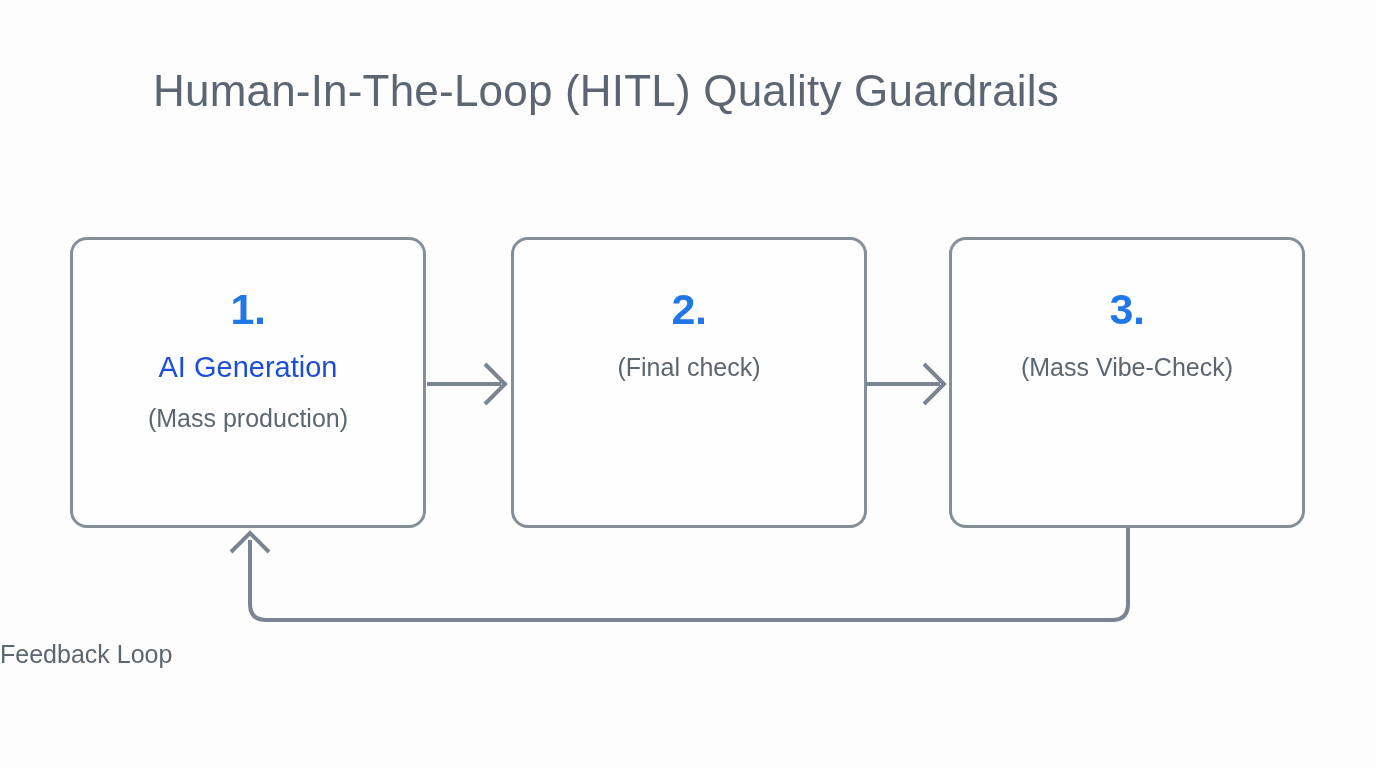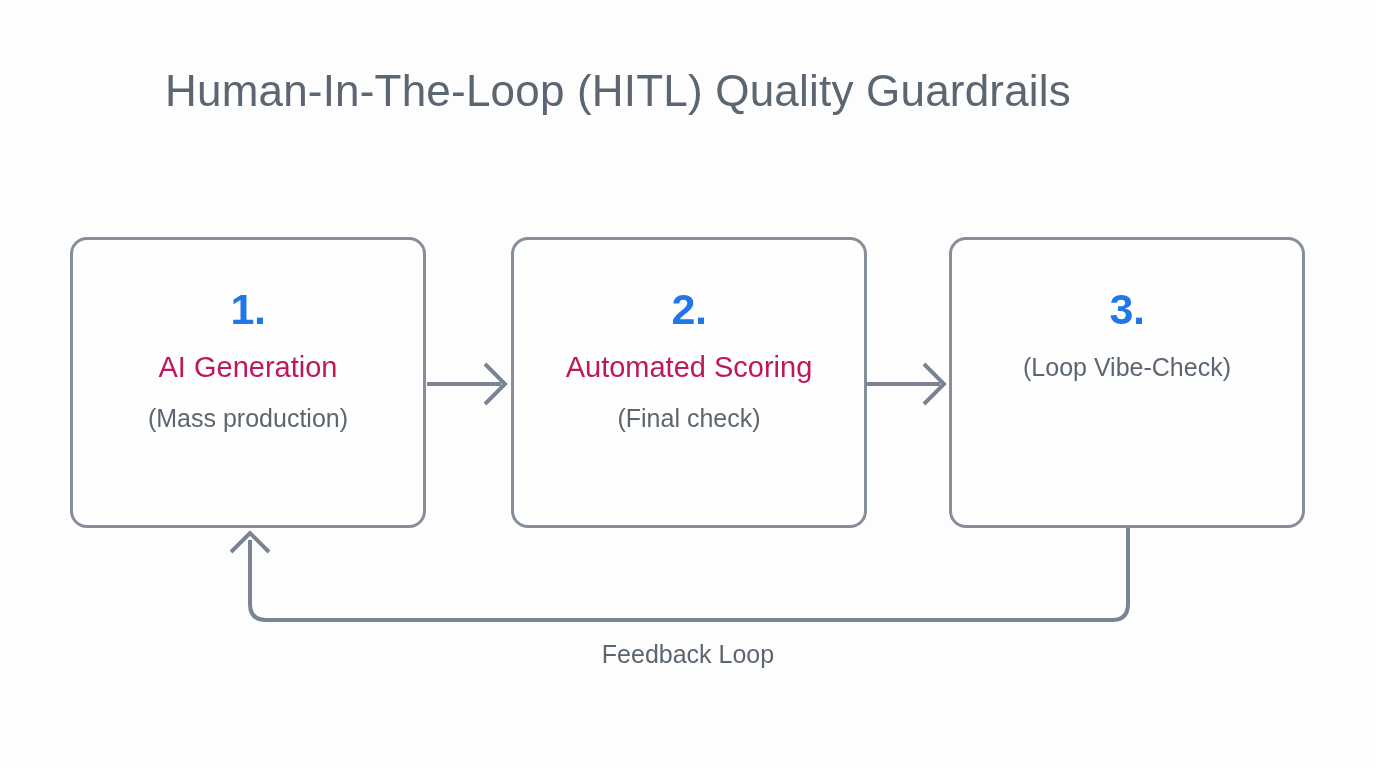--- a/index.html
+++ b/index.html
@@ -13,21 +13,21 @@
     font-family: "Liberation Sans", sans-serif;
     overflow: hidden;
   }
   #canvas {
     position: relative;
     width: 1376px;
     height: 768px;
   }
   #diagram-title {
     position: absolute;
-    left: 12px;
+    left: 0;
     top: 66px;
     width: 1212px;
     text-align: center;
     font-size: 44px;
     font-weight: 300;
     letter-spacing: 0.2px;
     color: #5c6672;
     white-space: nowrap;
   }
   .stage-box {
@@ -53,21 +53,21 @@
     font-size: 43px;
     font-weight: bold;
     color: #2176e8;
     line-height: 1;
     letter-spacing: -0.5px;
   }
   .stage-title {
     margin-top: 22px;
     font-size: 29px;
     font-weight: 400;
-    color: #be185d;
+    color: #1d4ed8;
     line-height: 1;
     white-space: nowrap;
   }
   .stage-subtitle {
     margin-top: 24px;
     font-size: 25px;
     font-weight: 400;
     color: #5c6670;
     line-height: 1;
     white-space: nowrap;
@@ -87,21 +87,20 @@
     left: 215px;
     top: 520px;
     width: 940px;
     height: 120px;
   }
   #feedback-loop-label {
     position: absolute;
     left: 0;
     top: 640px;
     width: 1376px;
-    text-align: center;
     font-size: 25px;
     font-weight: 400;
     color: #5c6670;
     white-space: nowrap;
   }
 </style>
 </head>
 <body>
 
 <div id="canvas">
@@ -116,34 +115,33 @@
 
   <div class="connector-arrow" id="connector-arrow-1">
     <svg width="90" height="52" viewBox="0 0 90 52" fill="none" xmlns="http://www.w3.org/2000/svg">
       <path d="M2 26 H76" stroke="#7b8492" stroke-width="4" stroke-linecap="butt"></path>
       <path d="M60 6 L80 26 L60 46" stroke="#7b8492" stroke-width="4" fill="none" stroke-linecap="butt" stroke-linejoin="miter"></path>
     </svg>
   </div>
 
   <div class="stage-box" id="stage-box-2">
     <div class="stage-number">2.</div>
-    <div class="stage-title">Automated Scoring</div>
     <div class="stage-subtitle">(Final check)</div>
   </div>
 
   <div class="connector-arrow" id="connector-arrow-2">
     <svg width="90" height="52" viewBox="0 0 90 52" fill="none" xmlns="http://www.w3.org/2000/svg">
       <path d="M2 26 H76" stroke="#7b8492" stroke-width="4" stroke-linecap="butt"></path>
       <path d="M60 6 L80 26 L60 46" stroke="#7b8492" stroke-width="4" fill="none" stroke-linecap="butt" stroke-linejoin="miter"></path>
     </svg>
   </div>
 
   <div class="stage-box" id="stage-box-3">
     <div class="stage-number">3.</div>
-    <div class="stage-subtitle">(Loop Vibe-Check)</div>
+    <div class="stage-subtitle">(Mass Vibe-Check)</div>
   </div>
 
   <svg id="feedback-loop-svg" viewBox="0 0 940 120" fill="none" xmlns="http://www.w3.org/2000/svg">
     <path d="M913 8 L913 84 Q913 100 897 100 L51 100 Q35 100 35 84 L35 20" stroke="#7b8492" stroke-width="4" fill="none" stroke-linecap="butt" stroke-linejoin="round"></path>
     <path d="M16 32 L35 13 L54 32" stroke="#7b8492" stroke-width="4" fill="none" stroke-linecap="butt" stroke-linejoin="miter"></path>
   </svg>
 
   <div id="feedback-loop-label">Feedback Loop</div>
 
 </div>

